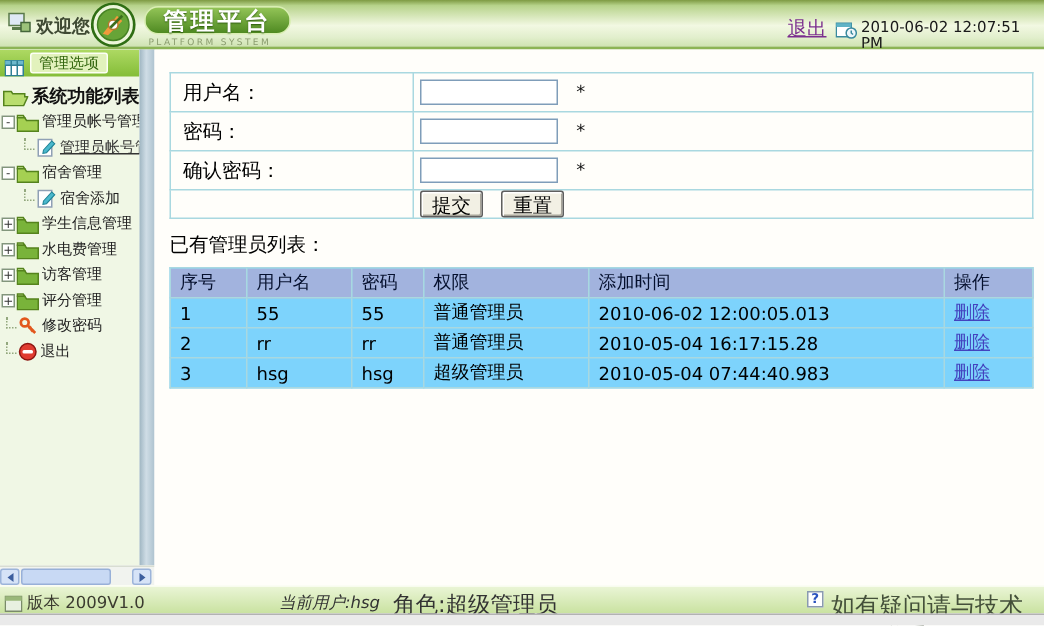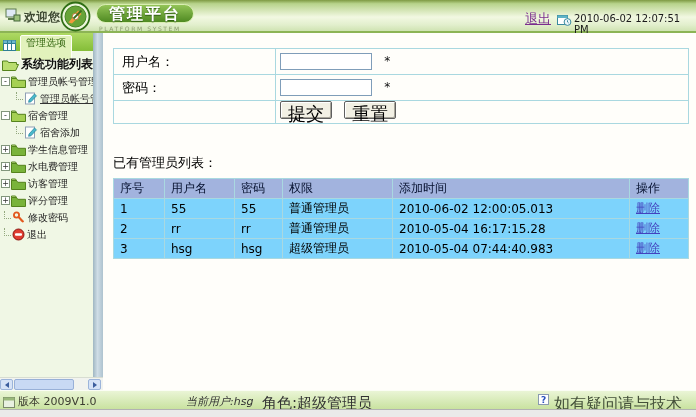--- a/index.html
+++ b/index.html
@@ -19,21 +19,21 @@
   .badge-sub { position:absolute; left:99px; top:25px; font-size:6px; letter-spacing:1.6px; color:#8a9c6e; }
   .logout { position:absolute; left:525px; top:10px; font-size:13px; color:#7b2e8e; text-decoration:underline; cursor:pointer; }
   .clock-icon { position:absolute; left:557px; top:12px; }
   .datetime { position:absolute; left:574px; top:13px; font-size:10px; color:#1a1a1a; }
 
   
   .sidebar { position:absolute; left:0; top:33px; width:93px; height:344px; background:#f0f7e5; overflow:hidden; }
   .panel-bar { position:absolute; left:0; top:0; width:93px; height:18px;
     background:linear-gradient(to bottom,#aed963,#84bd38); }
   .grid-icon { position:absolute; left:3px; top:3px; }
-  .panel-btn { position:absolute; left:20px; top:2px; height:26px; line-height:13px; padding:0 5px;
+  .panel-btn { position:absolute; left:20px; top:2px; height:14px; line-height:13px; padding:0 5px;
     background:#e2f2bc; border:1px solid #fdfff5; border-radius:2px; font-size:10px; color:#33660f; cursor:pointer; }
   .tree { position:absolute; left:0; top:23px; width:93px; white-space:nowrap; }
   .titem { height:17px; line-height:17px; font-size:10px; color:#222; cursor:pointer; display:flex; align-items:center; }
   .titem .lbl { margin-left:2px; }
   .troot { font-size:12px; font-weight:bold; color:#111; }
   .troot .icon { margin-left:2px; }
   .box { display:inline-flex; width:9px; height:9px; margin-left:1px; margin-right:1px; background:#fff;
     border:1px solid #82967c; color:#333; font-size:8px; line-height:7px; align-items:center; justify-content:center; flex:none; }
   .elbow { display:inline-block; width:7px; height:8px; margin:0 1px 5px 4px;
     border-left:1px dotted #93a87e; border-bottom:1px dotted #93a87e; flex:none; }
@@ -54,21 +54,21 @@
 
   
   .main { position:absolute; left:103px; top:33px; width:593px; height:357px; background:#fffefa; }
   .ftable { position:absolute; left:10px; top:15px; width:576px; border-collapse:collapse; table-layout:fixed; }
   .ftable td { border:1px solid #a9d8e0; height:26px; vertical-align:middle; font-size:13px; color:#000; }
   .flabel { padding-left:8px; width:162px; }
   .fval { padding-left:4px; }
   .frow-btns td { height:19px; }
   .tinput { width:92px; height:17px; border:1px solid #7f9db9; background:#fff; font-size:12px; padding:0 2px; vertical-align:middle; }
   .req { margin-left:8px; font-size:12px; color:#111; }
-  .btn { height:18px; padding:0 7px; margin-right:8px; font-size:18px; color:#000; background:#f2f0e4;
+  .btn { height:18px; padding:0 7px; margin-right:8px; font-size:13px; color:#000; background:#f2f0e4;
     border:1px solid #5f5f5f; border-radius:2px; box-shadow:inset 1px 1px 0 #fff, inset -1px -1px 0 #a8a59a; cursor:pointer;
     font-family:"DejaVu Sans", sans-serif; }
   .list-title { position:absolute; left:10px; top:121px; font-size:13px; color:#000; }
   .dtable { position:absolute; left:10px; top:145px; width:576px; border-collapse:collapse; table-layout:fixed; background:#7dd3fc; }
   .dtable th { background:#a2b3de; font-weight:normal; font-size:12px; color:#05102e; text-align:left; padding-left:6px; height:20px;
     border:1px solid #a9d8e0; }
   .dtable td { font-size:12px; color:#000; padding-left:6px; height:20px; border:1px solid #a9d8e0; }
   .del { color:#4343bf; text-decoration:underline; cursor:pointer; }
 
   
@@ -258,20 +258,27 @@
     <tbody>
         <tr>
       <td class="flabel">用户名：</td>
       <td class="fval">
         <input class="tinput" type="text" style="">
         <span class="req">*</span>
       </td>
     </tr>
     <tr>
       <td class="flabel">密码：</td>
+      <td class="fval">
+        <input class="tinput" type="text" style="">
+        <span class="req">*</span>
+      </td>
+    </tr>
+    <tr>
+      <td class="flabel">确认密码：</td>
       <td class="fval">
         <input class="tinput" type="text" style="">
         <span class="req">*</span>
       </td>
     </tr>
     <tr class="frow-btns">
       <td class="flabel"></td>
       <td class="fval">
         <button class="btn">提交</button>
         <button class="btn">重置</button>

